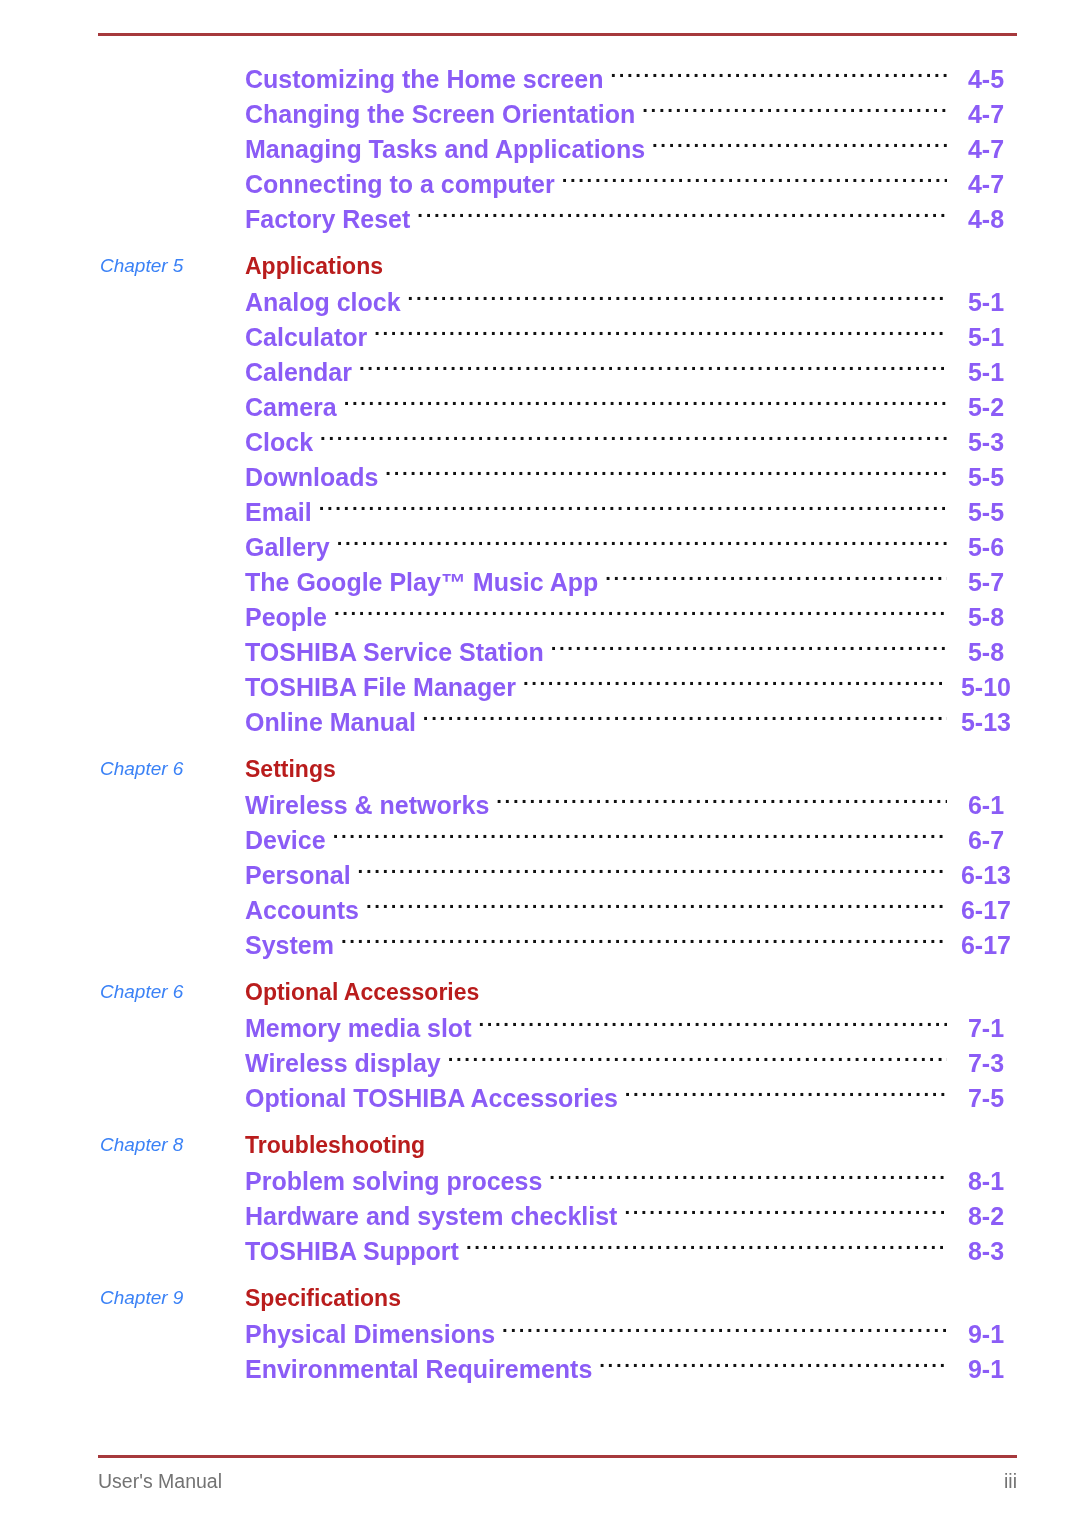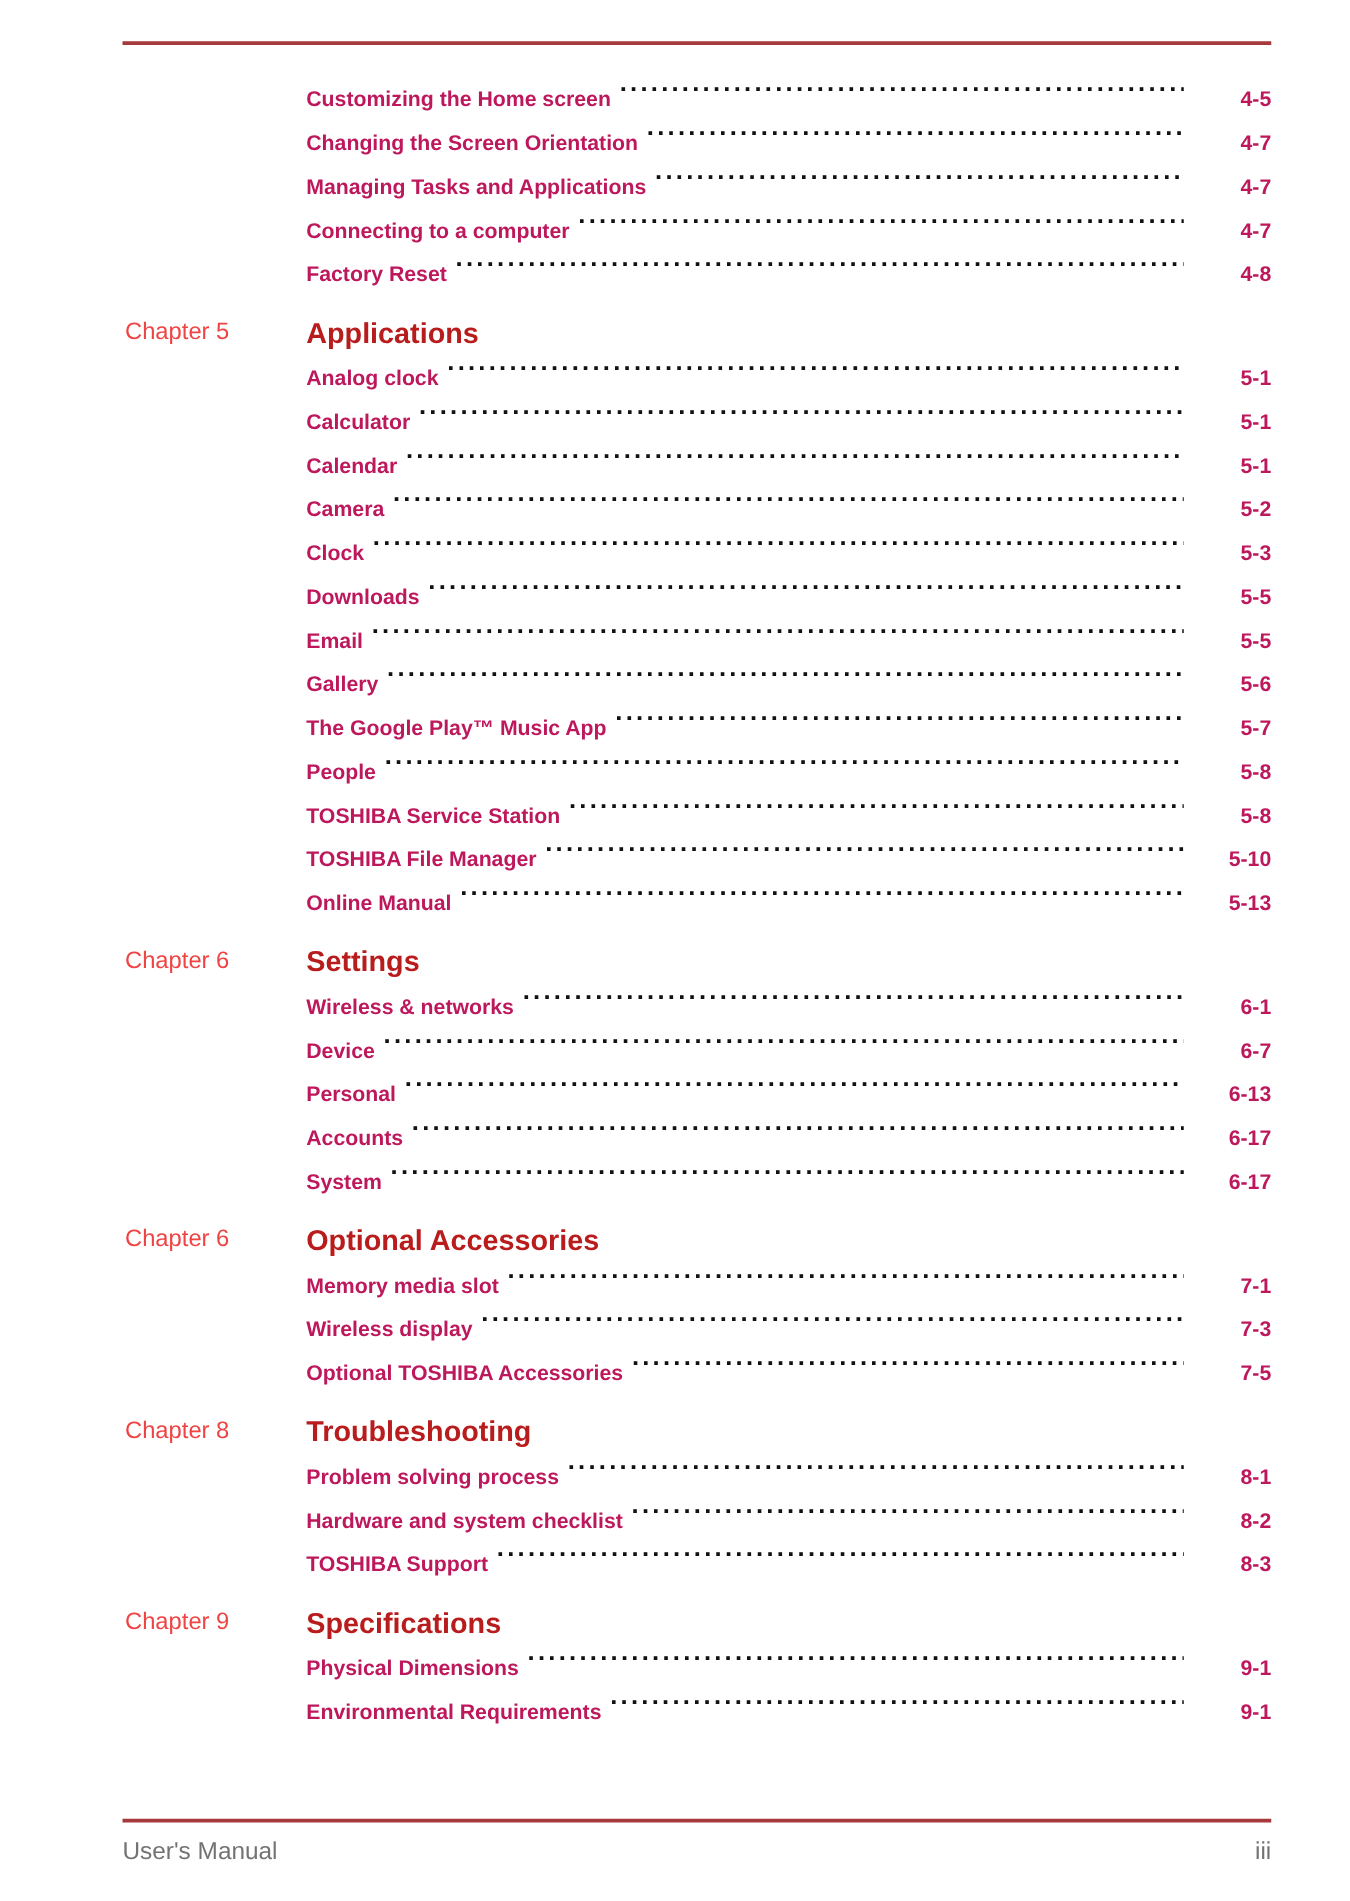--- a/index.html
+++ b/index.html
@@ -50,21 +50,22 @@
     position: relative;
     display: block;
     height: 36px;
   }
   .chapter-label {
     position: absolute;
     left: 100px;
     top: 0;
     width: 135px;
     font-size: 19px;
-    color: #ef4444;
+    font-style: italic;
+    color: #3b82f6;
     line-height: 34px;
     white-space: nowrap;
   }
   .chapter-title {
     position: absolute;
     left: 245px;
     top: 0;
     font-size: 23px;
     font-weight: bold;
     color: #b91c1c;
@@ -73,23 +74,23 @@
   }
 
   
   .entry {
     position: relative;
     display: flex;
     align-items: baseline;
     margin: 0 0 0 245px;
     width: 772px;
     height: 35px;
-    font-size: 17px;
+    font-size: 25px;
     font-weight: bold;
-    color: #be185d;
+    color: #8b5cf6;
     line-height: 35px;
     white-space: nowrap;
   }
   .entry .etitle {
     flex: 0 0 auto;
     padding-right: 7px;
   }
   .entry .leader {
     flex: 1 1 auto;
     overflow: hidden;
@@ -102,21 +103,21 @@
     left: 0;
     bottom: 0.06em;
     letter-spacing: 2.6px;
     font-size: 20.5px;
     font-weight: bold;
     color: #111111;
     white-space: nowrap;
   }
   .entry .epage {
     flex: 0 0 auto;
-    text-align: right;
+    text-align: center;
     min-width: 62px;
     padding-left: 8px;
     font-variant-numeric: tabular-nums;
   }
 
   .gap-before-chapter { height: 12px; }
 
   
   .footer {
     position: absolute;

